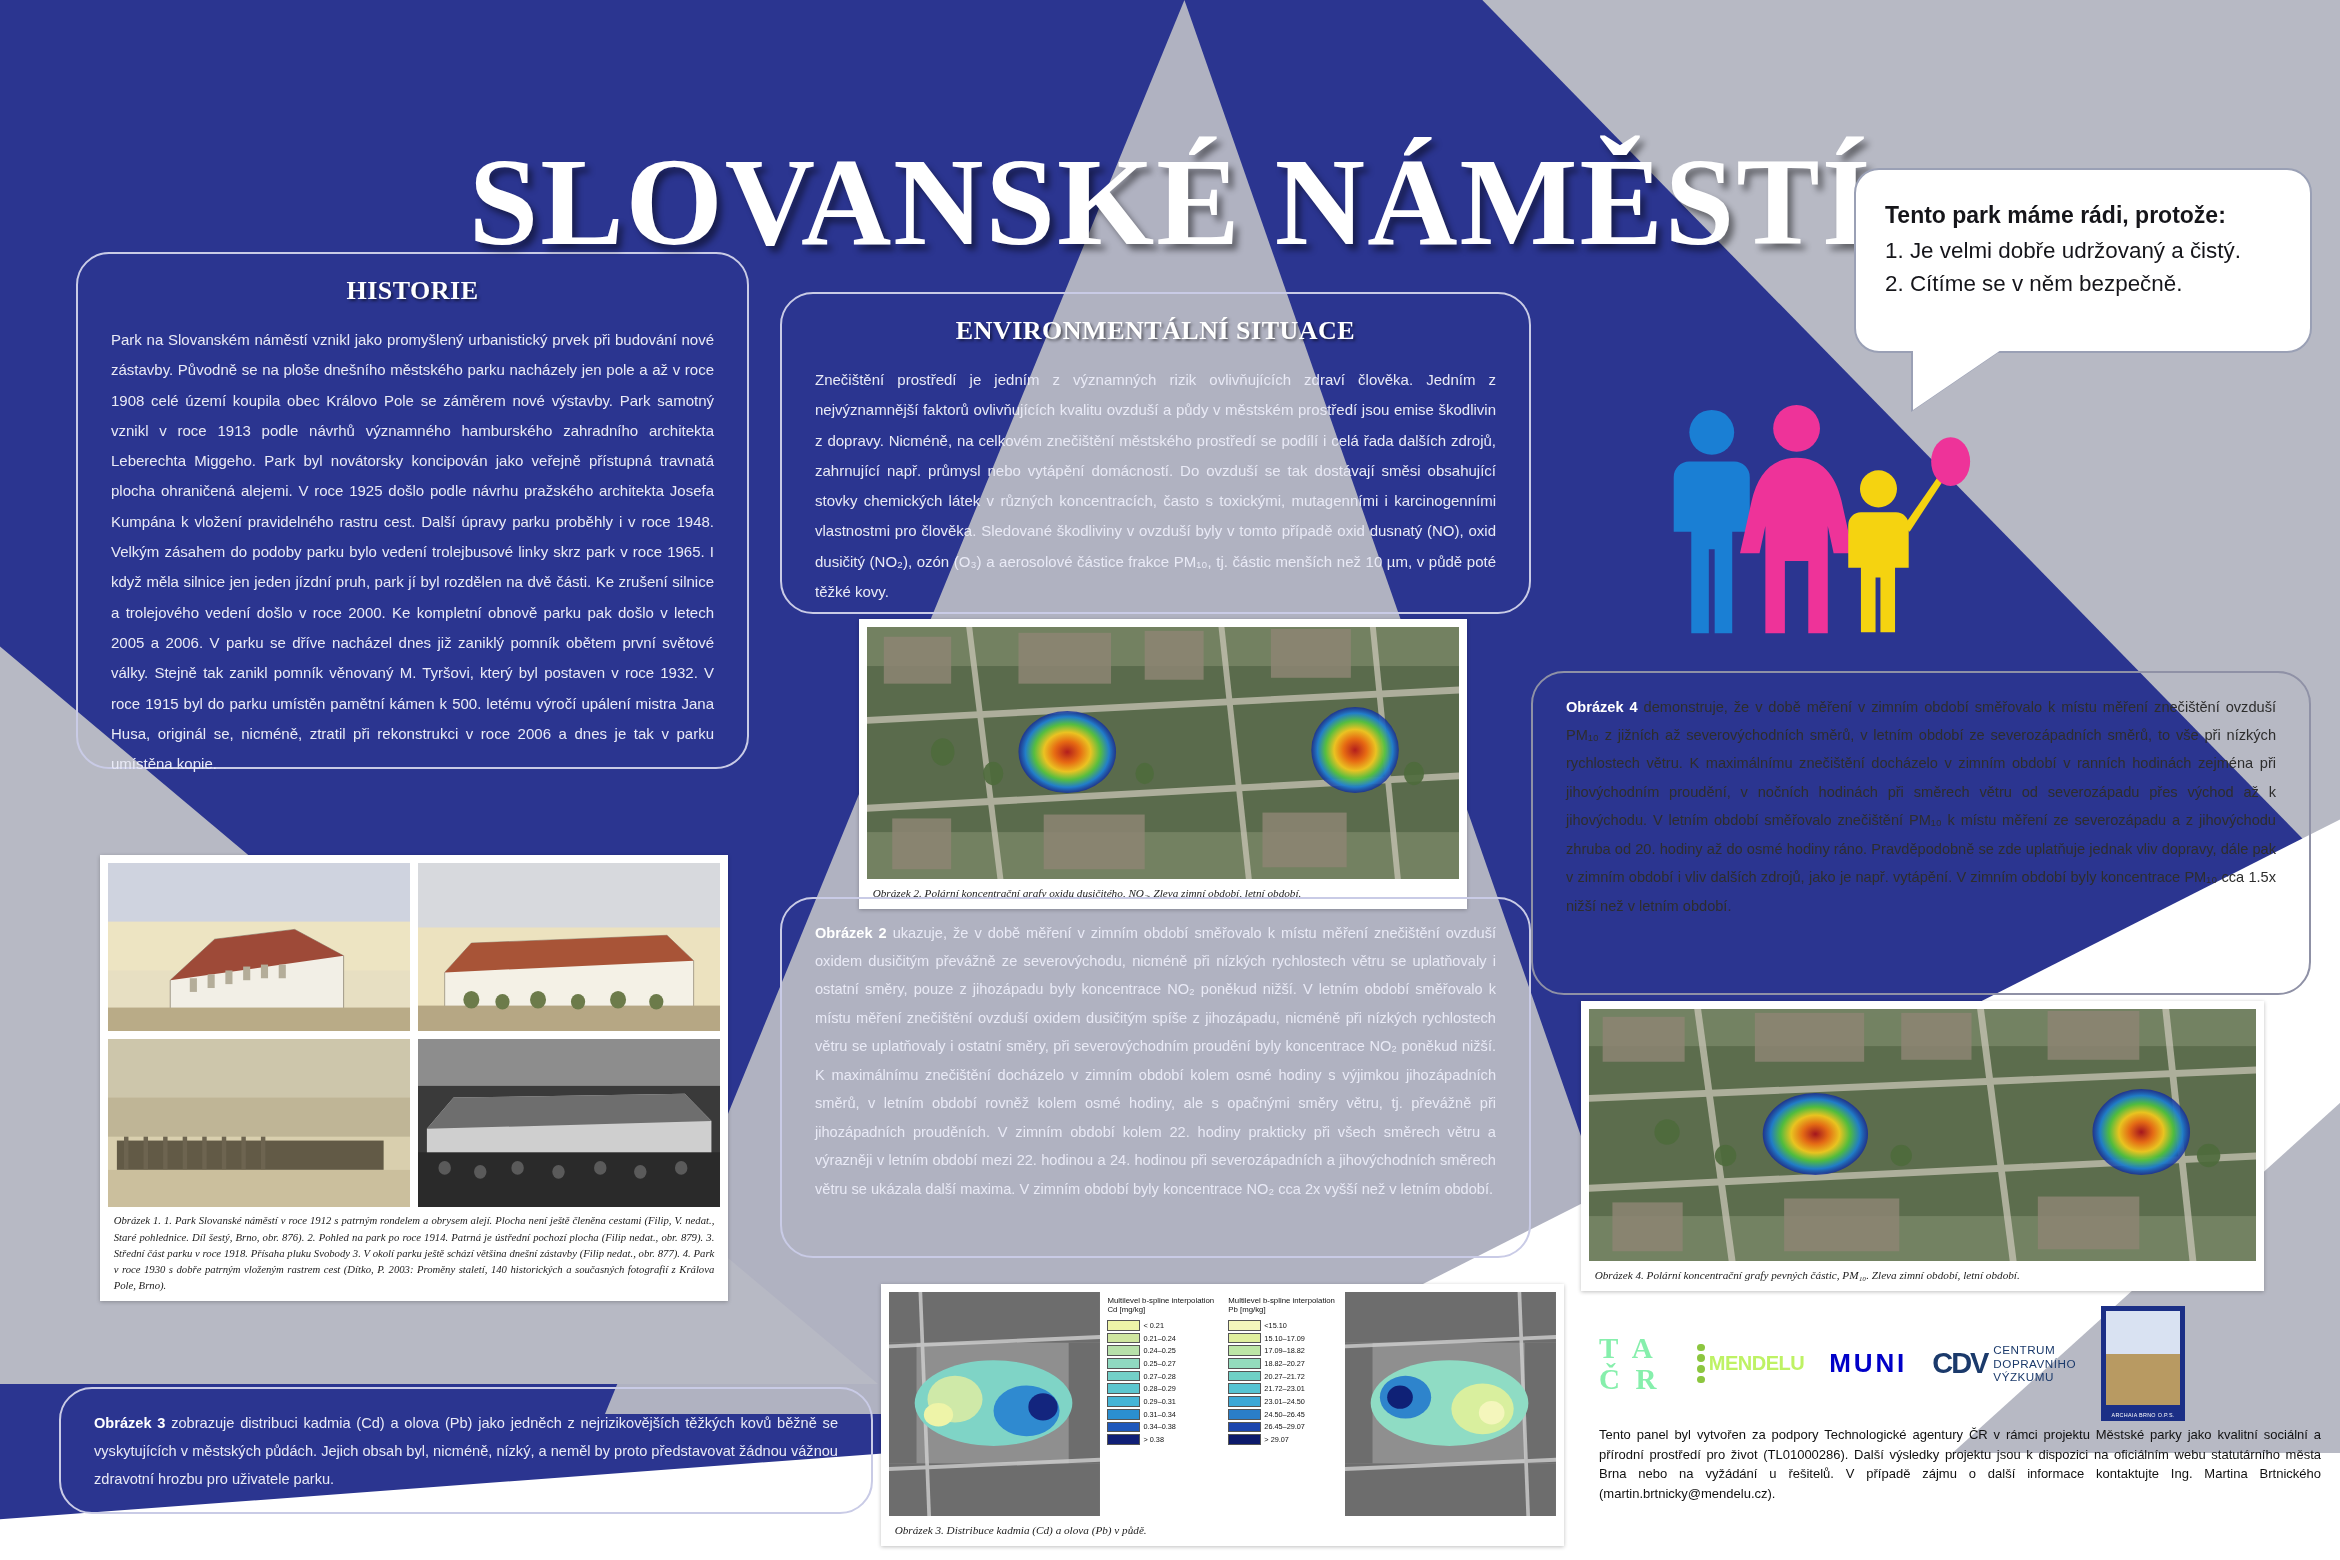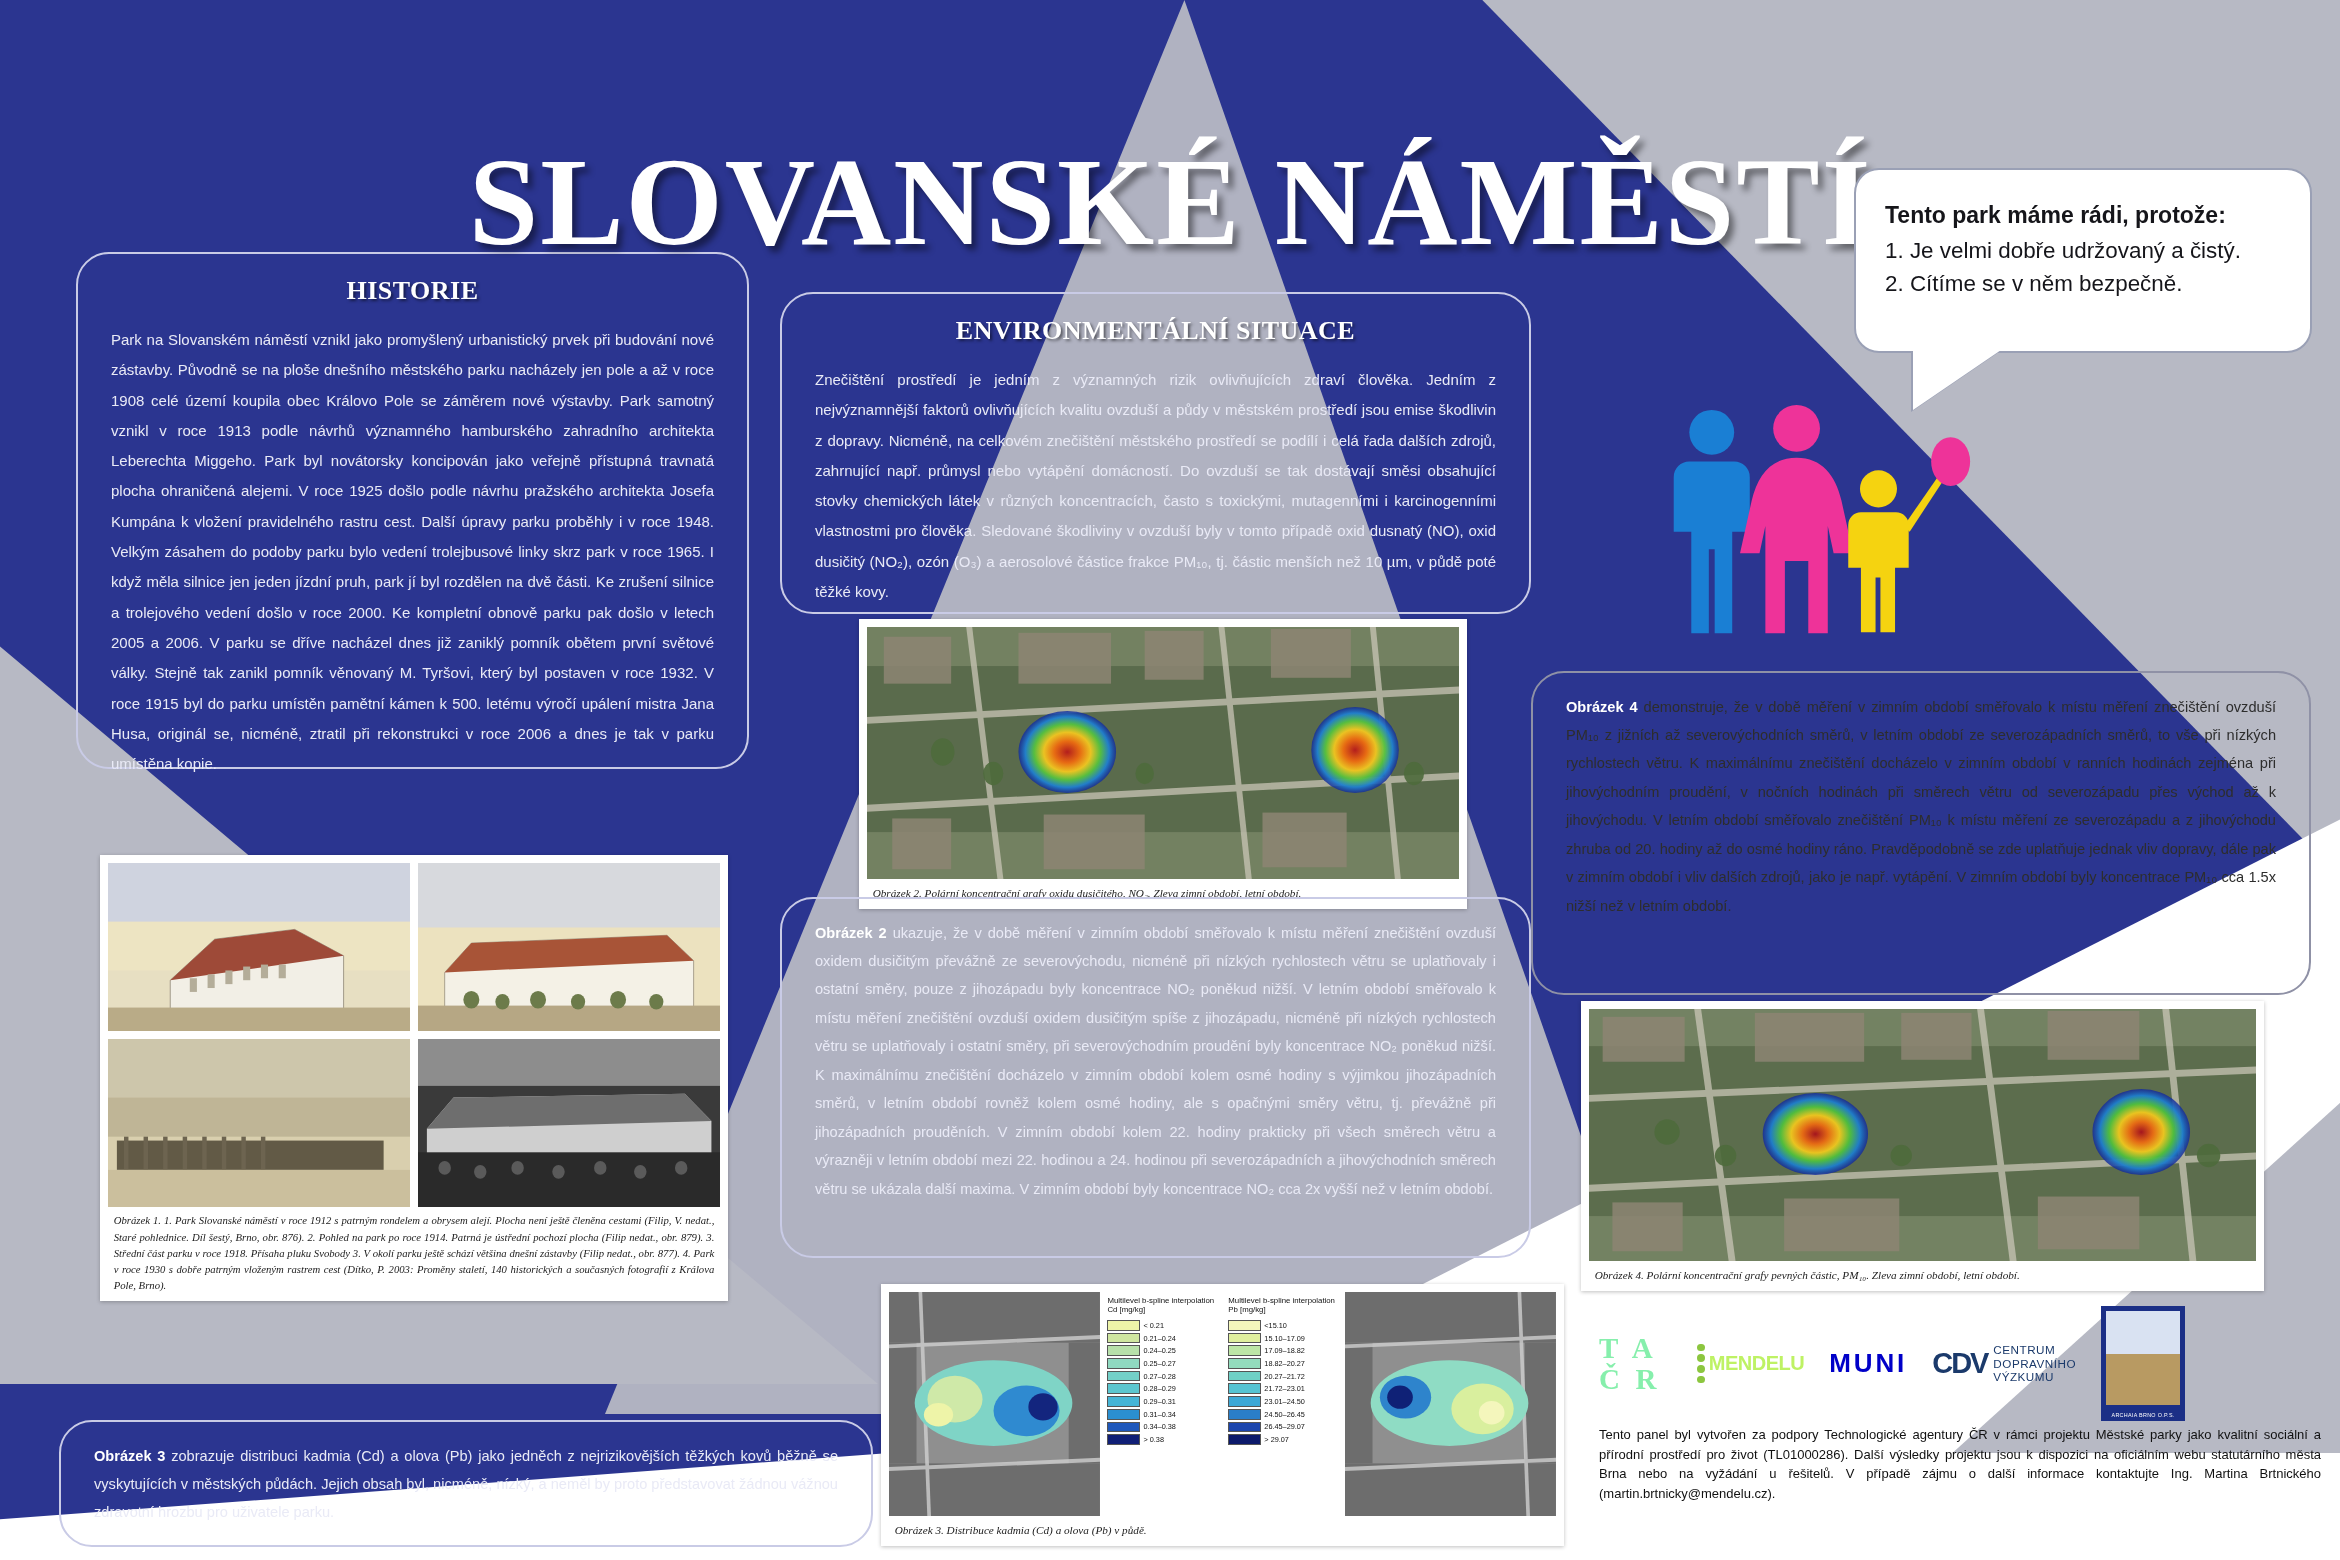--- a/index.html
+++ b/index.html
@@ -87,21 +87,21 @@
     text-align:justify;
     padding:0 33px 23.4px 33px;
     font-family:"Liberation Sans", sans-serif;
   }
   .panel-body b { color:#ffffff; }
 
   #panel-historie { left:76px;  top:252px;  width:673px; height:517px; }
   #panel-env      { left:780px; top:252px;  width:751px; height:322px;margin-top:40px; }
   #panel-obr2     { left:780px; top:897px;  width:751px; height:361px; z-index:7;}
   #panel-obr4     { left:1531px;top:671px;  width:780px; height:324px; z-index:7;}
-  #panel-obr3     { left:59px;  top:1420px; width:814px; height:127px; z-index:7;}
+  #panel-obr3     { left:59px;  top:1387px; width:814px; height:127px; z-index:7;}
 
   #panel-obr2 .panel-body,
   #panel-obr4 .panel-body,
   #panel-obr3 .panel-body { padding-top:19.5px; line-height:1.95; font-size:14.6px;}
   #panel-obr4 .panel-body { color:#2d2d2d; }
   #panel-obr4 { border-color:#8f91a6; }
 
   
   .speech {
     position:absolute; top:168px; right:29px;

